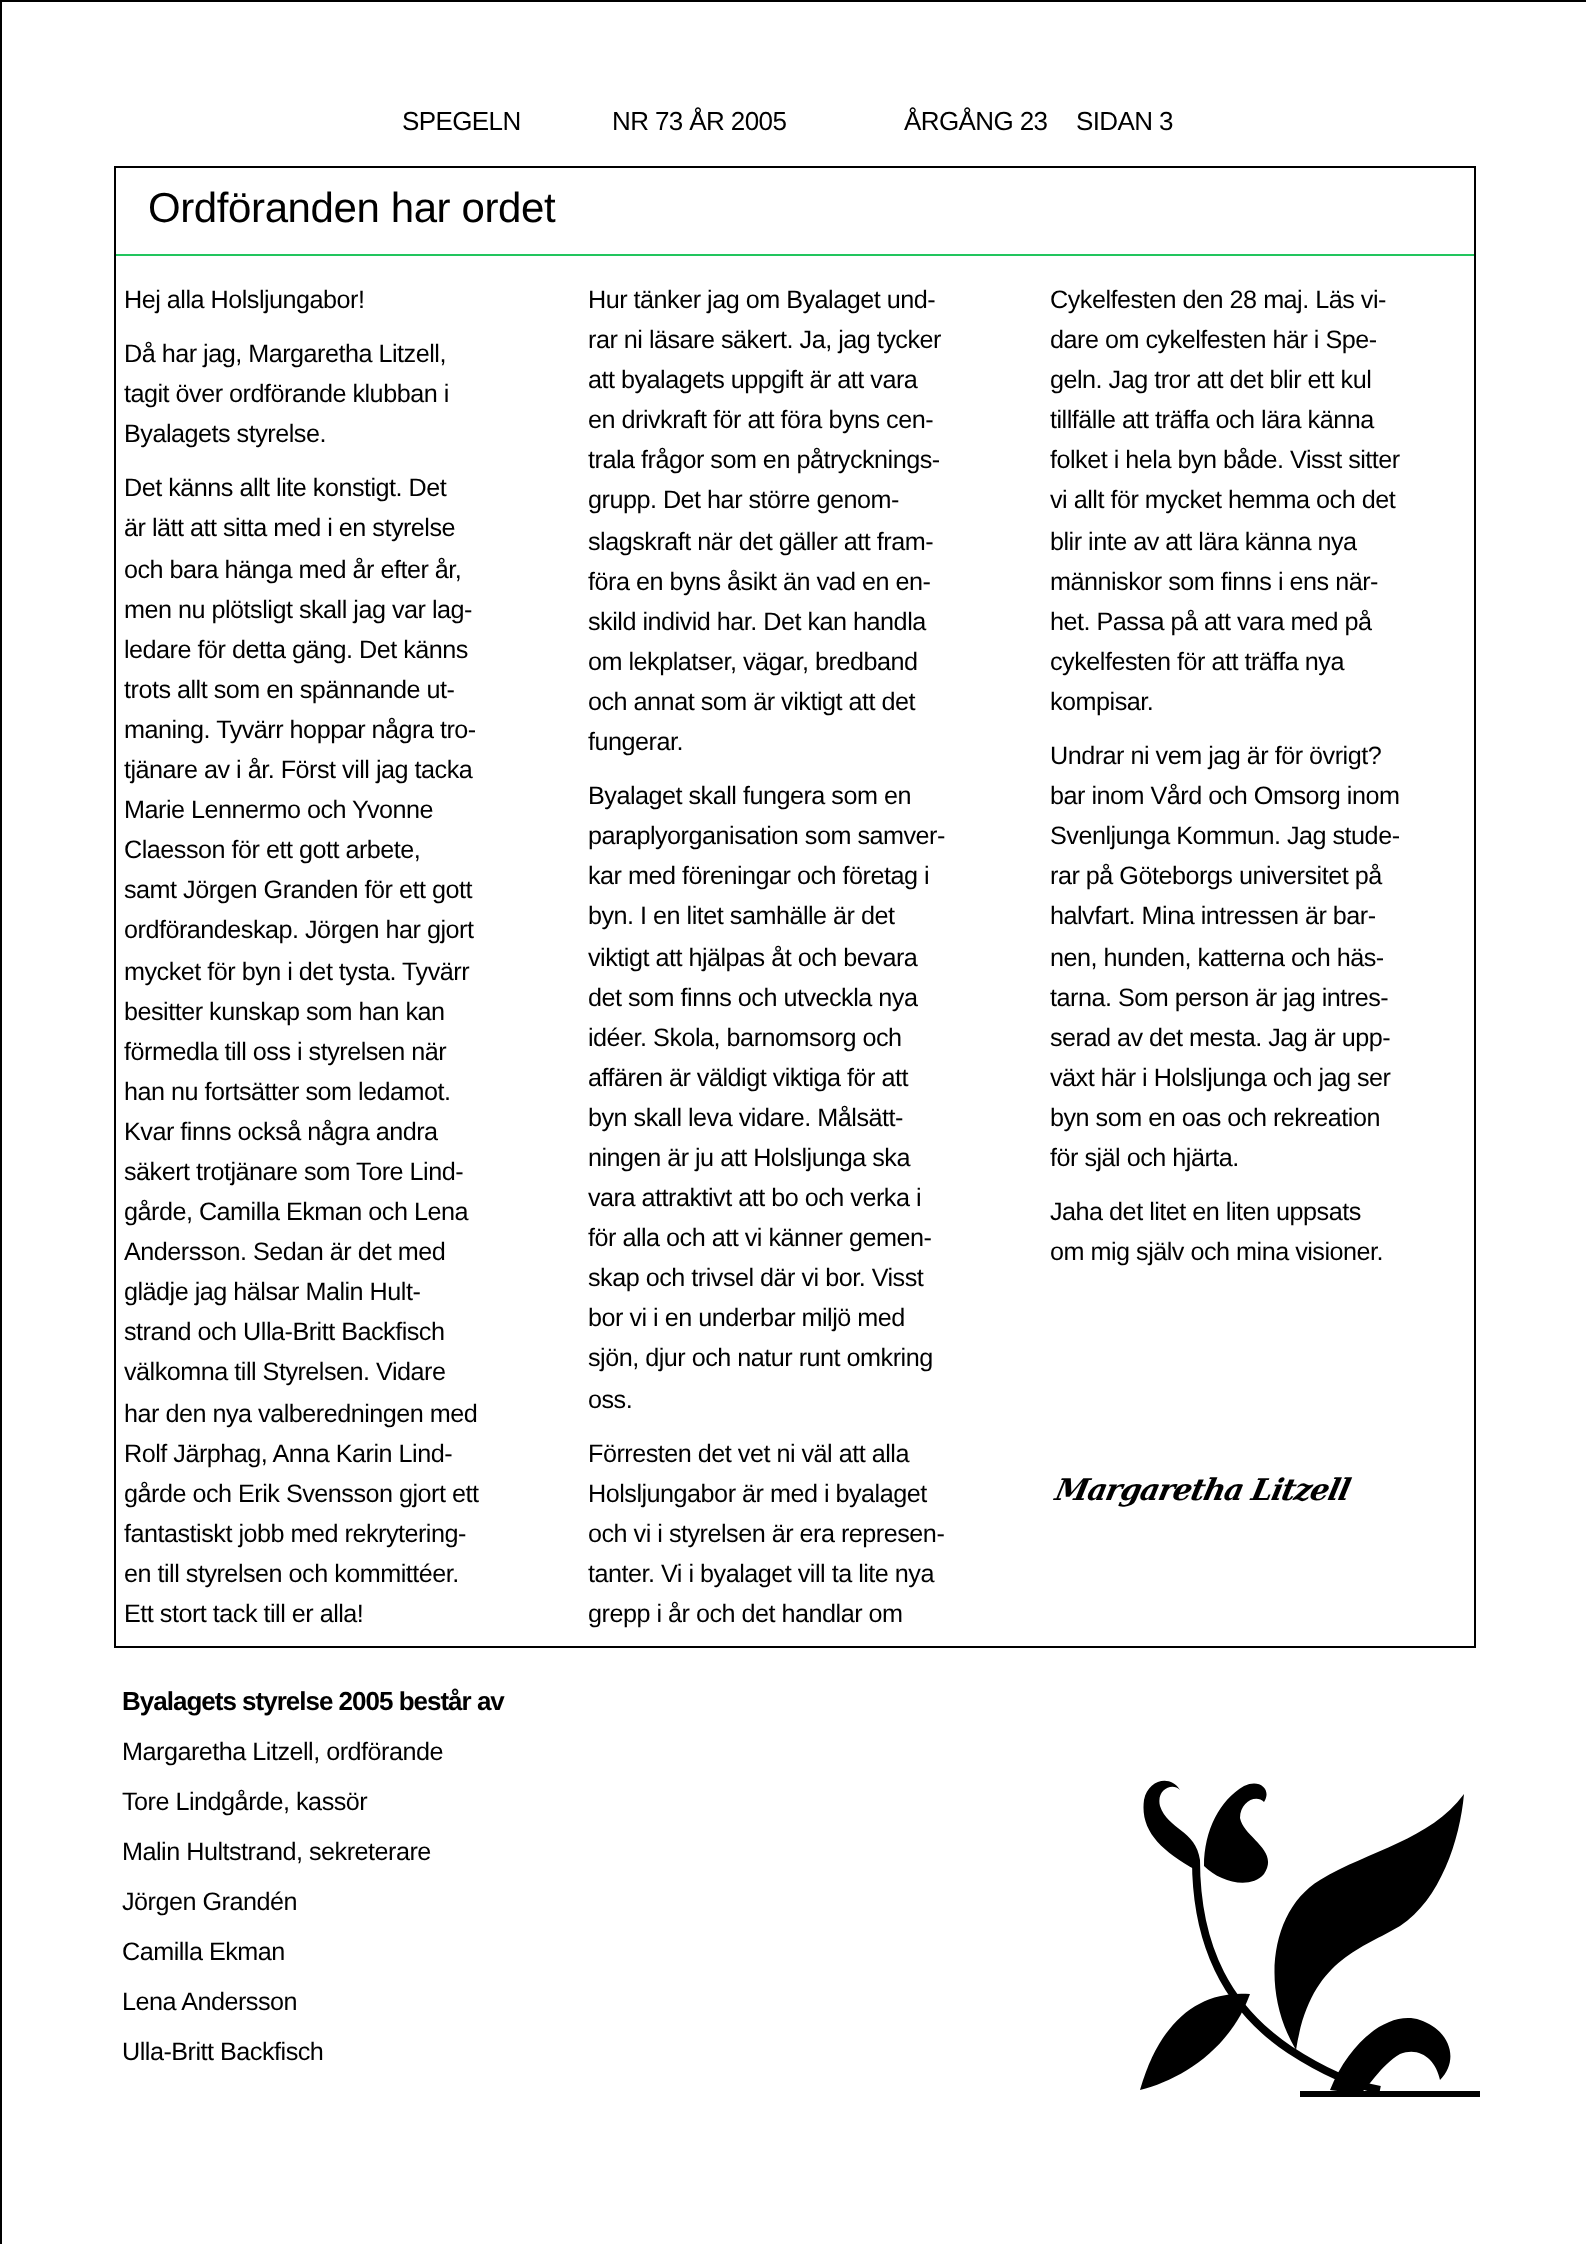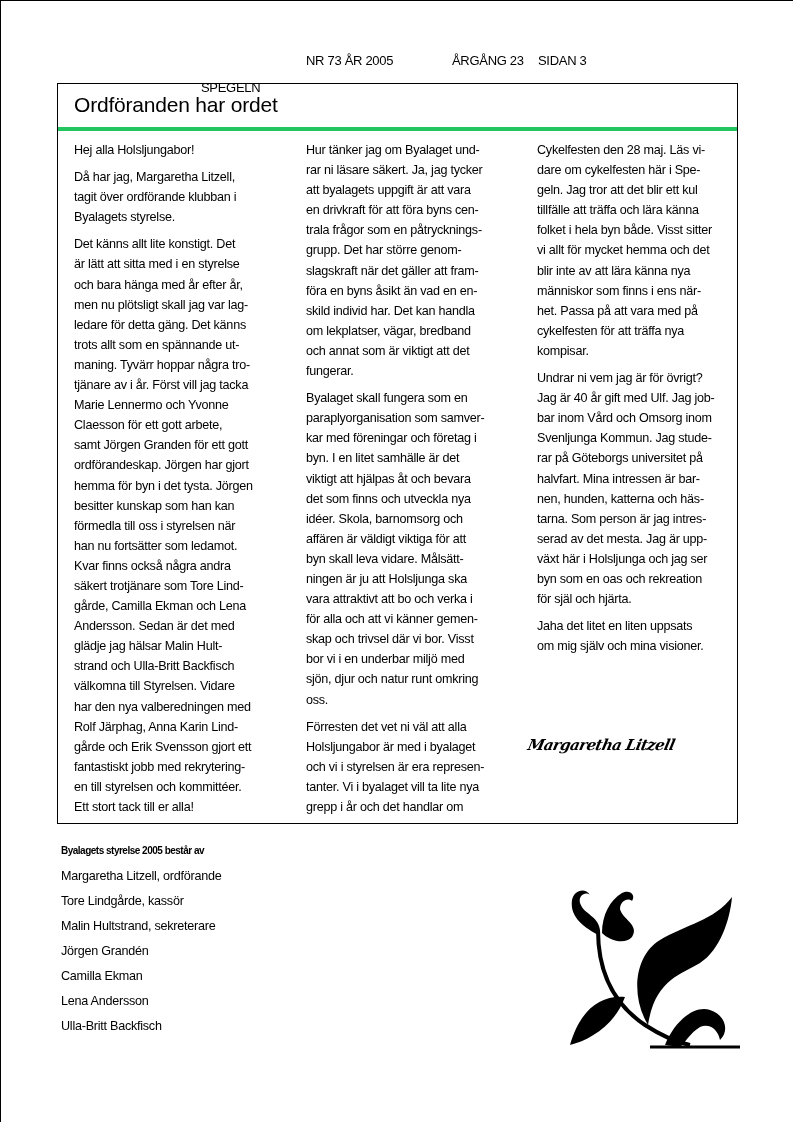--- a/index.html
+++ b/index.html
@@ -8,59 +8,59 @@
       font-family: "Liberation Sans", "DejaVu Sans", sans-serif; color: #000;
     }
     .page-edge-top { position: absolute; left: 0; top: 0; width: 793px; height: 1px; background: #000; }
     .page-edge-left { position: absolute; left: 0; top: 0; width: 1px; height: 1122px; background: #000; }
 
     .running-head {
       position: absolute; top: 53px; left: 0; width: 793px; height: 18px;
       font-size: 13px; letter-spacing: -0.3px;
     }
     .running-head span { position: absolute; top: 0; white-space: nowrap; }
-    .rh-pub { left: 201px; margin-top: 27px; }
+    .rh-pub { left: 201px; }
     .rh-issue { left: 306px; }
     .rh-vol { left: 440px; margin-left: 12px; }
     .rh-page { left: 538px; }
 
     .article-box {
       position: absolute; left: 57px; top: 83px; width: 679px; height: 739px;
       border: 1px solid #000; box-sizing: content-box;
     }
     .article-title {
       position: absolute; left: 0; top: 0; width: 679px; height: 43px;
-      border-bottom: 4px solid #22c55e;
+      border-bottom: 1px solid #22c55e;
       text-align: right;
     }
     .article-title h1 {
       margin: 0; position: absolute; left: 16px; top: 9px;
       font-weight: normal; font-size: 21px; letter-spacing: -0.2px; white-space: nowrap;
     }
     .col {
       position: absolute; top: 56px; font-size: 12.6px; line-height: 20.1px;
       letter-spacing: -0.25px; white-space: nowrap;
     }
     .col1 { left: 4px; }
     .col2 { left: 236px; }
     .col3 { left: 467px; }
-    .col p { margin: 0 0 7px 12px; }
+    .col p { margin: 0 0 7px 0; }
     .col .ln { display: block; }
 
     .signature {
       position: absolute; left: 470px; top: 652px;
       font-family: "DejaVu Serif", serif; font-style: italic; font-weight: bold;
       font-size: 15px; letter-spacing: -0.6px; transform: skewX(-12deg);
     }
 
     .board {
       position: absolute; left: 61px; top: 840px; font-size: 12.6px; letter-spacing: -0.25px;
     }
     .board h2 {
-      margin: 0; font-size: 10px; font-weight: bold; height: 25px; line-height: 22px; letter-spacing: -0.5px;
+      margin: 0; font-size: 13px; font-weight: bold; height: 25px; line-height: 22px; letter-spacing: -0.5px;
     }
     .board ul { list-style: none; margin: 0; padding: 0; }
     .board li { height: 25px; line-height: 22px; white-space: nowrap; }
 
     .ornament { position: absolute; left: 540px; top: 875px; width: 200px; height: 180px; }
   </style>
 </head>
 <body>
 
 <div class="page-edge-top"></div>
@@ -92,21 +92,21 @@
         <span class="ln">och bara hänga med år efter år,</span>
         <span class="ln">men nu plötsligt skall jag var lag-</span>
         <span class="ln">ledare för detta gäng. Det känns</span>
         <span class="ln">trots allt som en spännande ut-</span>
         <span class="ln">maning. Tyvärr hoppar några tro-</span>
         <span class="ln">tjänare av i år. Först vill jag tacka</span>
         <span class="ln">Marie Lennermo och Yvonne</span>
         <span class="ln">Claesson för ett gott arbete,</span>
         <span class="ln">samt Jörgen Granden för ett gott</span>
         <span class="ln">ordförandeskap. Jörgen har gjort</span>
-        <span class="ln">hemma för byn i det tysta. Jörgen</span>
+        <span class="ln">mycket för byn i det tysta. Tyvärr</span>
         <span class="ln">besitter kunskap som han kan</span>
         <span class="ln">förmedla till oss i styrelsen när</span>
         <span class="ln">han nu fortsätter som ledamot.</span>
         <span class="ln">Kvar finns också några andra</span>
         <span class="ln">säkert trotjänare som Tore Lind-</span>
         <span class="ln">gårde, Camilla Ekman och Lena</span>
         <span class="ln">Andersson. Sedan är det med</span>
         <span class="ln">glädje jag hälsar Malin Hult-</span>
         <span class="ln">strand och Ulla-Britt Backfisch</span>
         <span class="ln">välkomna till Styrelsen. Vidare</span>
@@ -168,21 +168,20 @@
         <span class="ln">folket i hela byn både. Visst sitter</span>
         <span class="ln">vi allt för mycket hemma och det</span>
         <span class="ln">blir inte av att lära känna nya</span>
         <span class="ln">människor som finns i ens när-</span>
         <span class="ln">het. Passa på att vara med på</span>
         <span class="ln">cykelfesten för att träffa nya</span>
         <span class="ln">kompisar.</span>
       </p>
       <p>
         <span class="ln">Undrar ni vem jag är för övrigt?</span>
-        <span class="ln">Jag är 40 år gift med Ulf. Jag job-</span>
         <span class="ln">bar inom Vård och Omsorg inom</span>
         <span class="ln">Svenljunga Kommun. Jag stude-</span>
         <span class="ln">rar på Göteborgs universitet på</span>
         <span class="ln">halvfart. Mina intressen är bar-</span>
         <span class="ln">nen, hunden, katterna och häs-</span>
         <span class="ln">tarna. Som person är jag intres-</span>
         <span class="ln">serad av det mesta. Jag är upp-</span>
         <span class="ln">växt här i Holsljunga och jag ser</span>
         <span class="ln">byn som en oas och rekreation</span>
         <span class="ln">för själ och hjärta.</span>

